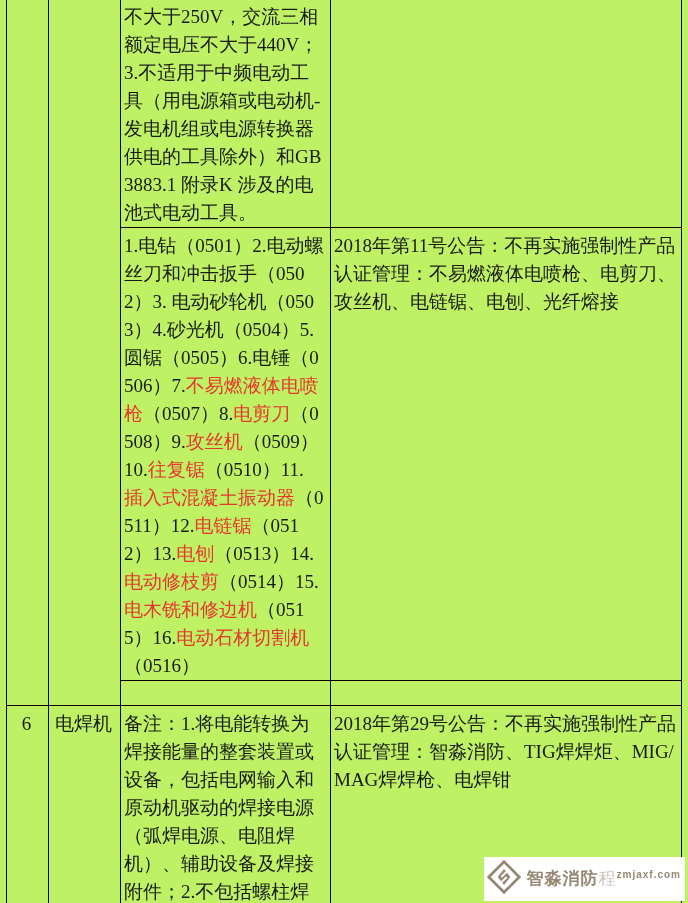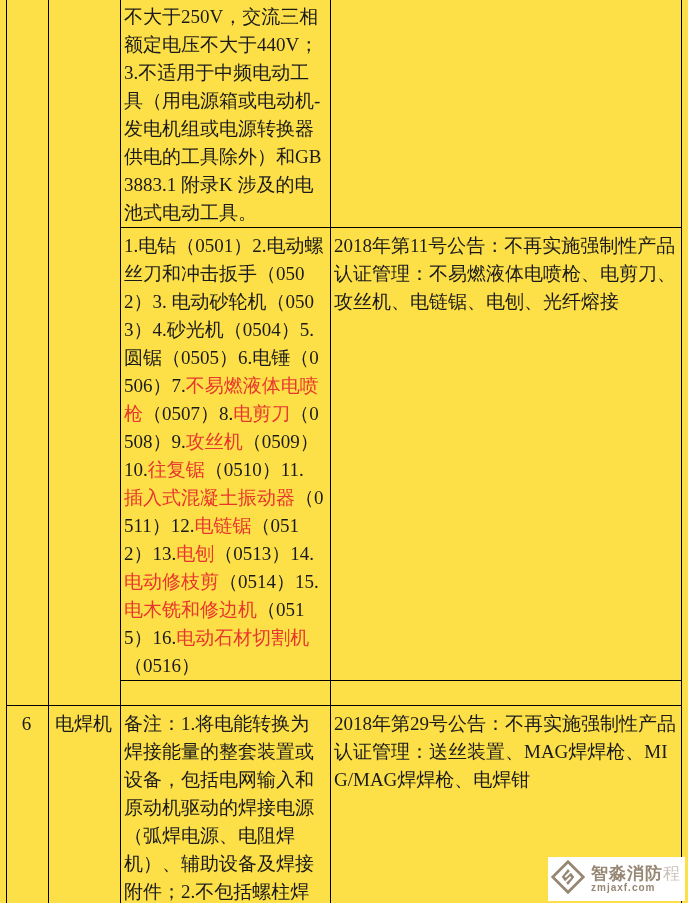--- a/index.html
+++ b/index.html
@@ -5,21 +5,21 @@
   :root{
     --ink:#1a1a1a;
     --red:#e8362e;
     --border:#000000;
     --watermark:#968773;
   }
   html,body{margin:0;padding:0;background:#ffffff;}
   .screen{
     position:relative;
     width:688px;height:903px;
-    background:#fde047;
+    background:#bef264;
     overflow:hidden;
     font-family:"Liberation Serif","DejaVu Serif",serif;
     color:var(--ink);
   }
   
   .table-clip{
     position:absolute;left:6px;top:-2px;width:678px;height:905px;
     overflow:hidden;
   }
   table.cert{
@@ -52,21 +52,21 @@
   .red{color:var(--red);}
   
   .watermark{
     position:absolute;
     right:3px;bottom:2px;
     display:flex;align-items:center;gap:5px;
     background:#ffffff;
     padding:2px 4px 2px 2px;
   }
   .wm-logo{display:block;}
-  .wm-textcol{display:flex;flex-direction:column;line-height:1.05;}
+  .wm-textcol{display:flex;flex-direction:row;line-height:1.05;}
   .wm-brandline{
     font-size:17px;font-weight:bold;color:var(--watermark);
     letter-spacing:1px;white-space:nowrap;
   }
   .wm-suffix{opacity:0.5;font-weight:normal;}
   .wm-domain{
     font-size:10px;font-weight:bold;color:var(--watermark);
     letter-spacing:1px;white-space:nowrap;
     font-family:"Liberation Sans","DejaVu Sans",sans-serif;
   }
@@ -105,21 +105,21 @@
         <td></td>
         <td></td>
       </tr>
       <tr class="row-d">
         <td class="c-num">6</td>
         <td class="c-cat">电焊机</td>
         <td>
           <div class="cb">备注：1.将电能转换为焊接能量的整套装置或设备，包括电网输入和原动机驱动的焊接电源（弧焊电源、电阻焊机）、辅助设备及焊接附件；2.不包括螺柱焊机、光纤熔接</div>
         </td>
         <td>
-          <div class="cb">2018年第29号公告：不再实施强制性产品认证管理：送丝装置、MAG焊焊枪、MIG/MAG焊焊枪、电焊钳</div>
+          <div class="cb">2018年第29号公告：不再实施强制性产品认证管理：智淼消防、TIG焊焊炬、MIG/MAG焊焊枪、电焊钳</div>
         </td>
       </tr>
     </tbody>
       </table>
   </div>
 
   <div class="watermark">
     <span class="wm-logo">
       <svg width="36" height="36" viewBox="0 0 40 40" xmlns="http://www.w3.org/2000/svg">
         <path d="M20 3 L37 20 L20 37 L3 20 Z" fill="none" stroke="#968773" stroke-width="3"></path>

